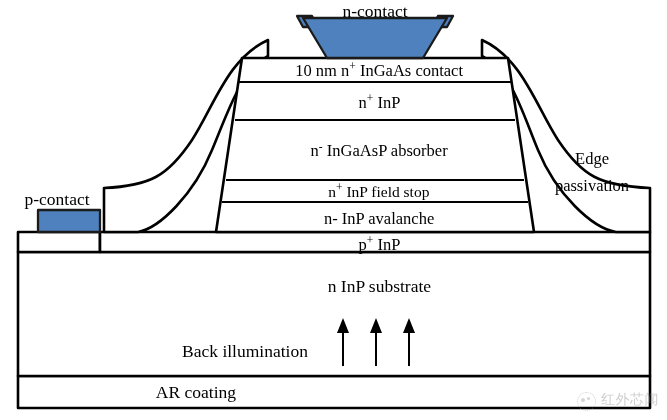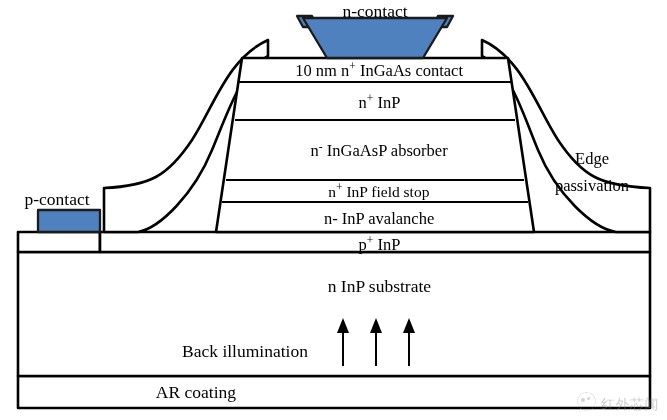--- a/index.html
+++ b/index.html
@@ -72,21 +72,21 @@
   tspan.sup {
     font-size: 11.5px;
     baseline-shift: super;
   }
   
   .wm {
     position: absolute;
     right: 8px;
     bottom: 9px;
     display: flex;
-    align-items: flex-end;
+    align-items: flex-start;
     gap: 5px;
     opacity: 0.42;
     pointer-events: none;
   }
   .wm-logo {
     width: 17px;
     height: 17px;
     border-radius: 50%;
     border: 1.4px dotted #8d8d8d;
     position: relative;

